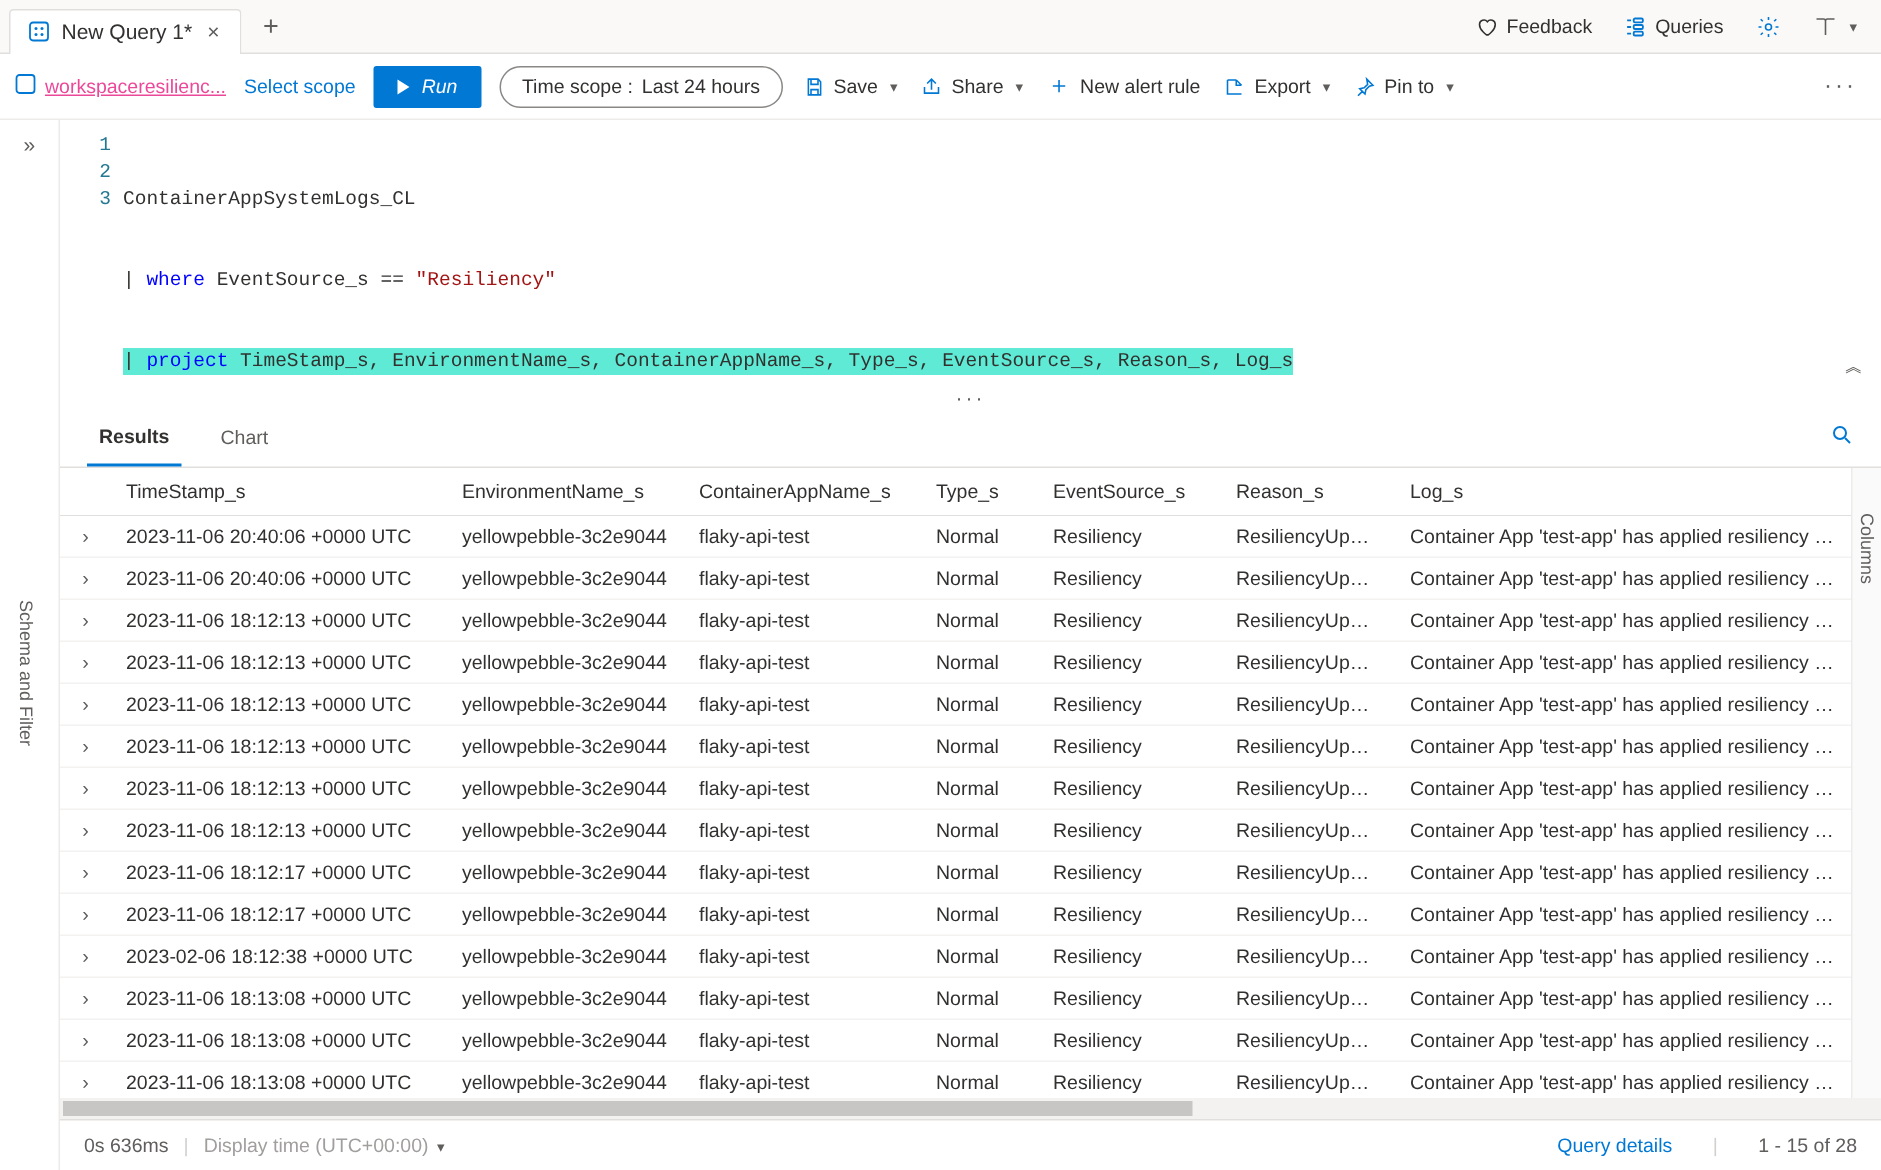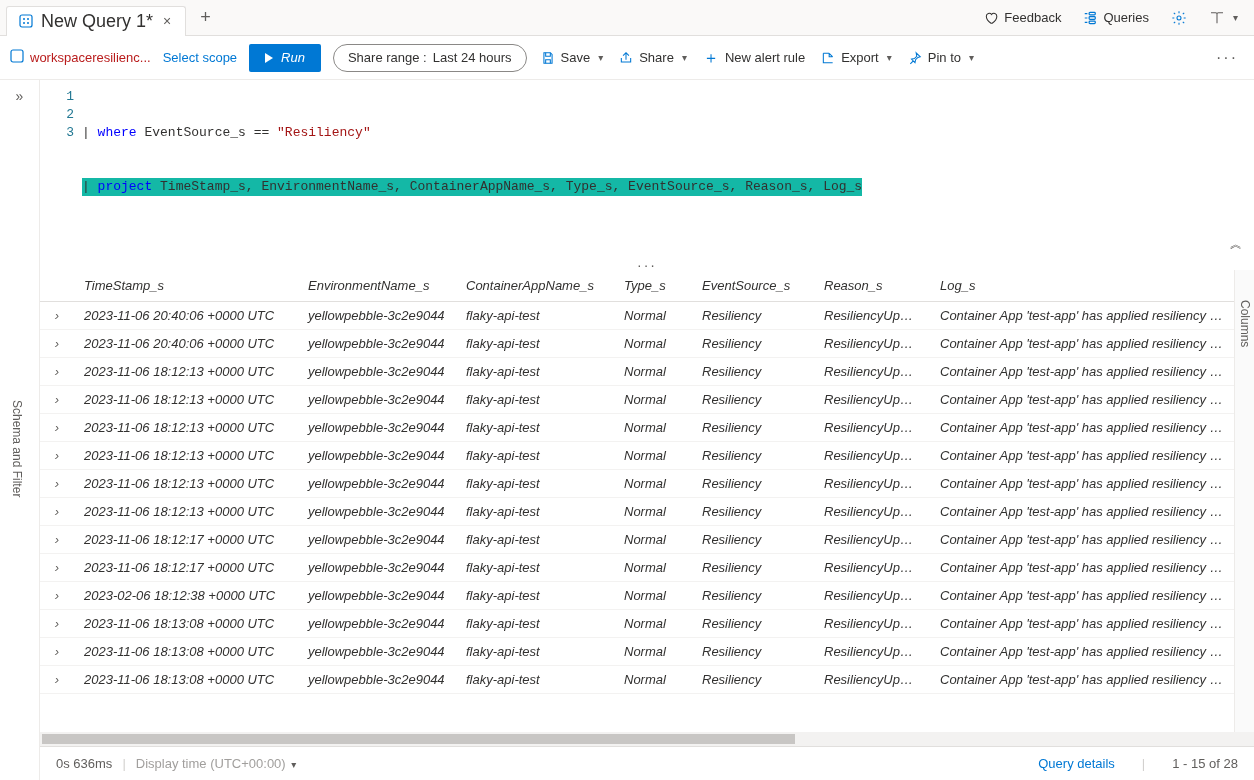--- a/index.html
+++ b/index.html
@@ -3,31 +3,31 @@
 <meta charset="utf-8">
 <style>
   * { box-sizing: border-box; margin: 0; padding: 0; }
   html, body { width: 1254px; height: 780px; font-family: "Segoe UI", Arial, sans-serif; font-size: 13px; color: #323130; background: #fff; overflow: hidden; }
   .root { display: flex; flex-direction: column; width: 100%; height: 100%; }
 
   
   .tab-strip { height: 36px; background: #faf9f8; border-bottom: 1px solid #e1dfdd; display: flex; align-items: center; padding: 0 6px; }
   .tab { display: flex; align-items: center; gap: 8px; height: 30px; padding: 0 12px; background: #fff; border: 1px solid #e1dfdd; border-bottom: none; border-radius: 3px 3px 0 0; margin-top: 6px; cursor: pointer; }
   .tab .tab-icon { color: #0078d4; }
-  .tab .tab-title { font-size: 18px; }
+  .tab .tab-title { font-size: 14px; }
   .tab .tab-close { color: #605e5c; font-size: 14px; line-height: 1; padding: 0 2px; }
   .tab-plus { margin-left: 6px; color: #605e5c; font-size: 18px; padding: 4px 8px; cursor: pointer; }
   .tab-right { margin-left: auto; display: flex; gap: 14px; padding-right: 6px; }
   .link-btn { display: inline-flex; align-items: center; gap: 6px; color: #323130; font-size: 13px; cursor: pointer; padding: 4px 4px; text-align: center; }
   .link-btn.icononly { padding: 4px 4px; }
   .link-btn svg, .tab-icon svg, .tool-btn svg { display: block; }
 
   
   .toolbar { height: 44px; display: flex; align-items: center; gap: 12px; padding: 0 10px; border-bottom: 1px solid #edebe9; }
-  .workspace-chip { display: flex; align-items: center; gap: 6px; max-width: 150px; overflow: hidden; color: #b91c1c; }
+  .workspace-chip { display: flex; align-items: center; gap: 6px; max-width: 150px; overflow: hidden; color: #ec4899; text-decoration: underline; }
   .workspace-chip .ws-icon { color: #0078d4; }
   .workspace-chip .ws-text { white-space: nowrap; text-overflow: ellipsis; overflow: hidden; }
   .select-scope { color: #0078d4; cursor: pointer; }
   .run-btn { background: #0078d4; color: #fff; border-radius: 2px; height: 28px; display: inline-flex; align-items: center; gap: 8px; padding: 0 16px; cursor: pointer; font-size: 13px; font-style: italic; }
   .run-btn .tri { width: 0; height: 0; border-left: 8px solid #fff; border-top: 5px solid transparent; border-bottom: 5px solid transparent; }
   .pill { border: 1px solid #8a8886; border-radius: 14px; height: 28px; display: inline-flex; align-items: center; padding: 0 14px 0 14px; gap: 6px; color: #323130; cursor: pointer; }
   .tool-btn { display: inline-flex; align-items: center; gap: 6px; color: #323130; cursor: pointer; padding: 4px 2px; }
   .tool-btn .plus { color: #0078d4; font-weight: 400; font-size: 16px; line-height: 1; }
   .tool-btn .blueicon { color: #0078d4; }
   .chev { font-size: 10px; color: #605e5c; margin-left: 2px; }
@@ -40,35 +40,35 @@
   .side-label { position: absolute; left: 10px; top: 400px; writing-mode: vertical-rl; color: #605e5c; font-size: 12px; }
 
   .main { flex: 1; display: flex; flex-direction: column; min-height: 0; position: relative; }
 
   
   .editor { display: flex; height: 176px; font-family: Consolas, "Courier New", monospace; font-size: 13px; line-height: 18px; position: relative; }
   .gutter { width: 42px; text-align: right; color: #237893; padding: 8px 8px 0 0; user-select: none; }
   .gutter div { height: 18px; }
   .code { padding: 8px 10px 0 0; white-space: pre; overflow-x: auto; }
   .code .line { height: 18px; }
-  .code .line.active { background: #14b8a6; }
+  .code .line.active { background: #5eead4; }
   .tok-kw { color: #0000ff; }
   .tok-str { color: #a31515; }
   .collapse-chev { position: absolute; right: 12px; bottom: 2px; color: #605e5c; font-size: 12px; cursor: pointer; }
   .three-dots { text-align: center; color: #605e5c; height: 14px; font-size: 14px; letter-spacing: 2px; border-top: 1px solid transparent; }
 
   
   .res-tabs { display: flex; align-items: center; border-bottom: 1px solid #e1dfdd; height: 40px; padding: 0 18px; margin-top: 2px; position: relative; }
   .res-tab { padding: 0 8px; height: 100%; display: flex; align-items: center; cursor: pointer; color: #605e5c; margin-right: 18px; }
   .res-tab.active { color: #323130; border-bottom: 2px solid #0078d4; font-weight: 600; }
   .search-icon { margin-left: auto; color: #0078d4; cursor: pointer; }
 
   
   .table-wrap { flex: 1; overflow: auto; position: relative; }
-  table { border-collapse: collapse; width: 100%; table-layout: fixed; font-style: italic; }
+  table { border-collapse: collapse; width: 100%; table-layout: fixed; }
   thead th { text-align: left; font-weight: 400; color: #323130; font-size: 13px; padding: 8px 10px; border-bottom: 1px solid #e1dfdd; background: #fff; position: sticky; top: 0; white-space: nowrap; }
   tbody td { padding: 6px 10px; border-bottom: 1px solid #f3f2f1; white-space: nowrap; overflow: hidden; text-overflow: ellipsis; font-size: 13px; color: #323130; }
   col.c-exp { width: 34px; }
   col.c-ts  { width: 224px; }
   col.c-env { width: 158px; }
   col.c-app { width: 158px; }
   col.c-typ { width: 78px; }
   col.c-src { width: 122px; }
   col.c-rea { width: 116px; }
   col.c-log { }
@@ -160,21 +160,21 @@
       <span class="ws-text">workspaceresilienc...</span>
     </span>
     <span class="select-scope">Select scope</span>
 
     <span class="run-btn">
       <span class="tri"></span>
       <span>Run</span>
     </span>
 
     <span class="pill">
-      <span>Share range :</span>
+      <span>Time scope :</span>
       <span style="font-weight:400">Last 24 hours</span>
     </span>
 
     <span class="tool-btn">
       <span class="blueicon">
         <svg width="14" height="14" viewBox="0 0 24 24" fill="none" stroke="#0078d4" stroke-width="1.8">
             <path d="M5 3h11l3 3v15H5z"></path>
             <path d="M8 3v6h8V3M8 21v-6h8v6"></path>
           </svg>
       </span>
@@ -228,27 +228,38 @@
 
     <div class="main">
 
       <div class="editor">
         <div class="gutter">
           <div>1</div>
           <div>2</div>
           <div>3</div>
         </div>
         <div class="code">
+          <div class="line"><span>ContainerAppSystemLogs_CL</span></div>
           <div class="line"><span>|</span><span class="tok-kw"> where</span><span> EventSource_s == </span><span class="tok-str">"Resiliency"</span></div>
           <div class="line active"><span>|</span><span class="tok-kw"> project</span><span> TimeStamp_s, EnvironmentName_s, ContainerAppName_s, Type_s, EventSource_s, Reason_s, Log_s</span></div>
         </div>
         <span class="collapse-chev">︽</span>
       </div>
       <div class="three-dots">···</div>
 
+      <div class="res-tabs">
+        <div class="res-tab active">Results</div>
+        <div class="res-tab">Chart</div>
+        <span class="search-icon">
+          <svg width="16" height="16" viewBox="0 0 24 24" fill="none" stroke="#0078d4" stroke-width="2">
+              <circle cx="10" cy="10" r="6"></circle>
+              <path d="M20 20l-5-5"></path>
+            </svg>
+        </span>
+      </div>
 
       <div style="flex:1; display:flex; min-height:0; position:relative;">
         <div class="table-wrap" style="flex:1; margin-right:20px;">
           <table>
             <colgroup>
               <col class="c-exp">
                 <col class="c-ts">
                 <col class="c-env">
                 <col class="c-app">
                 <col class="c-typ">

